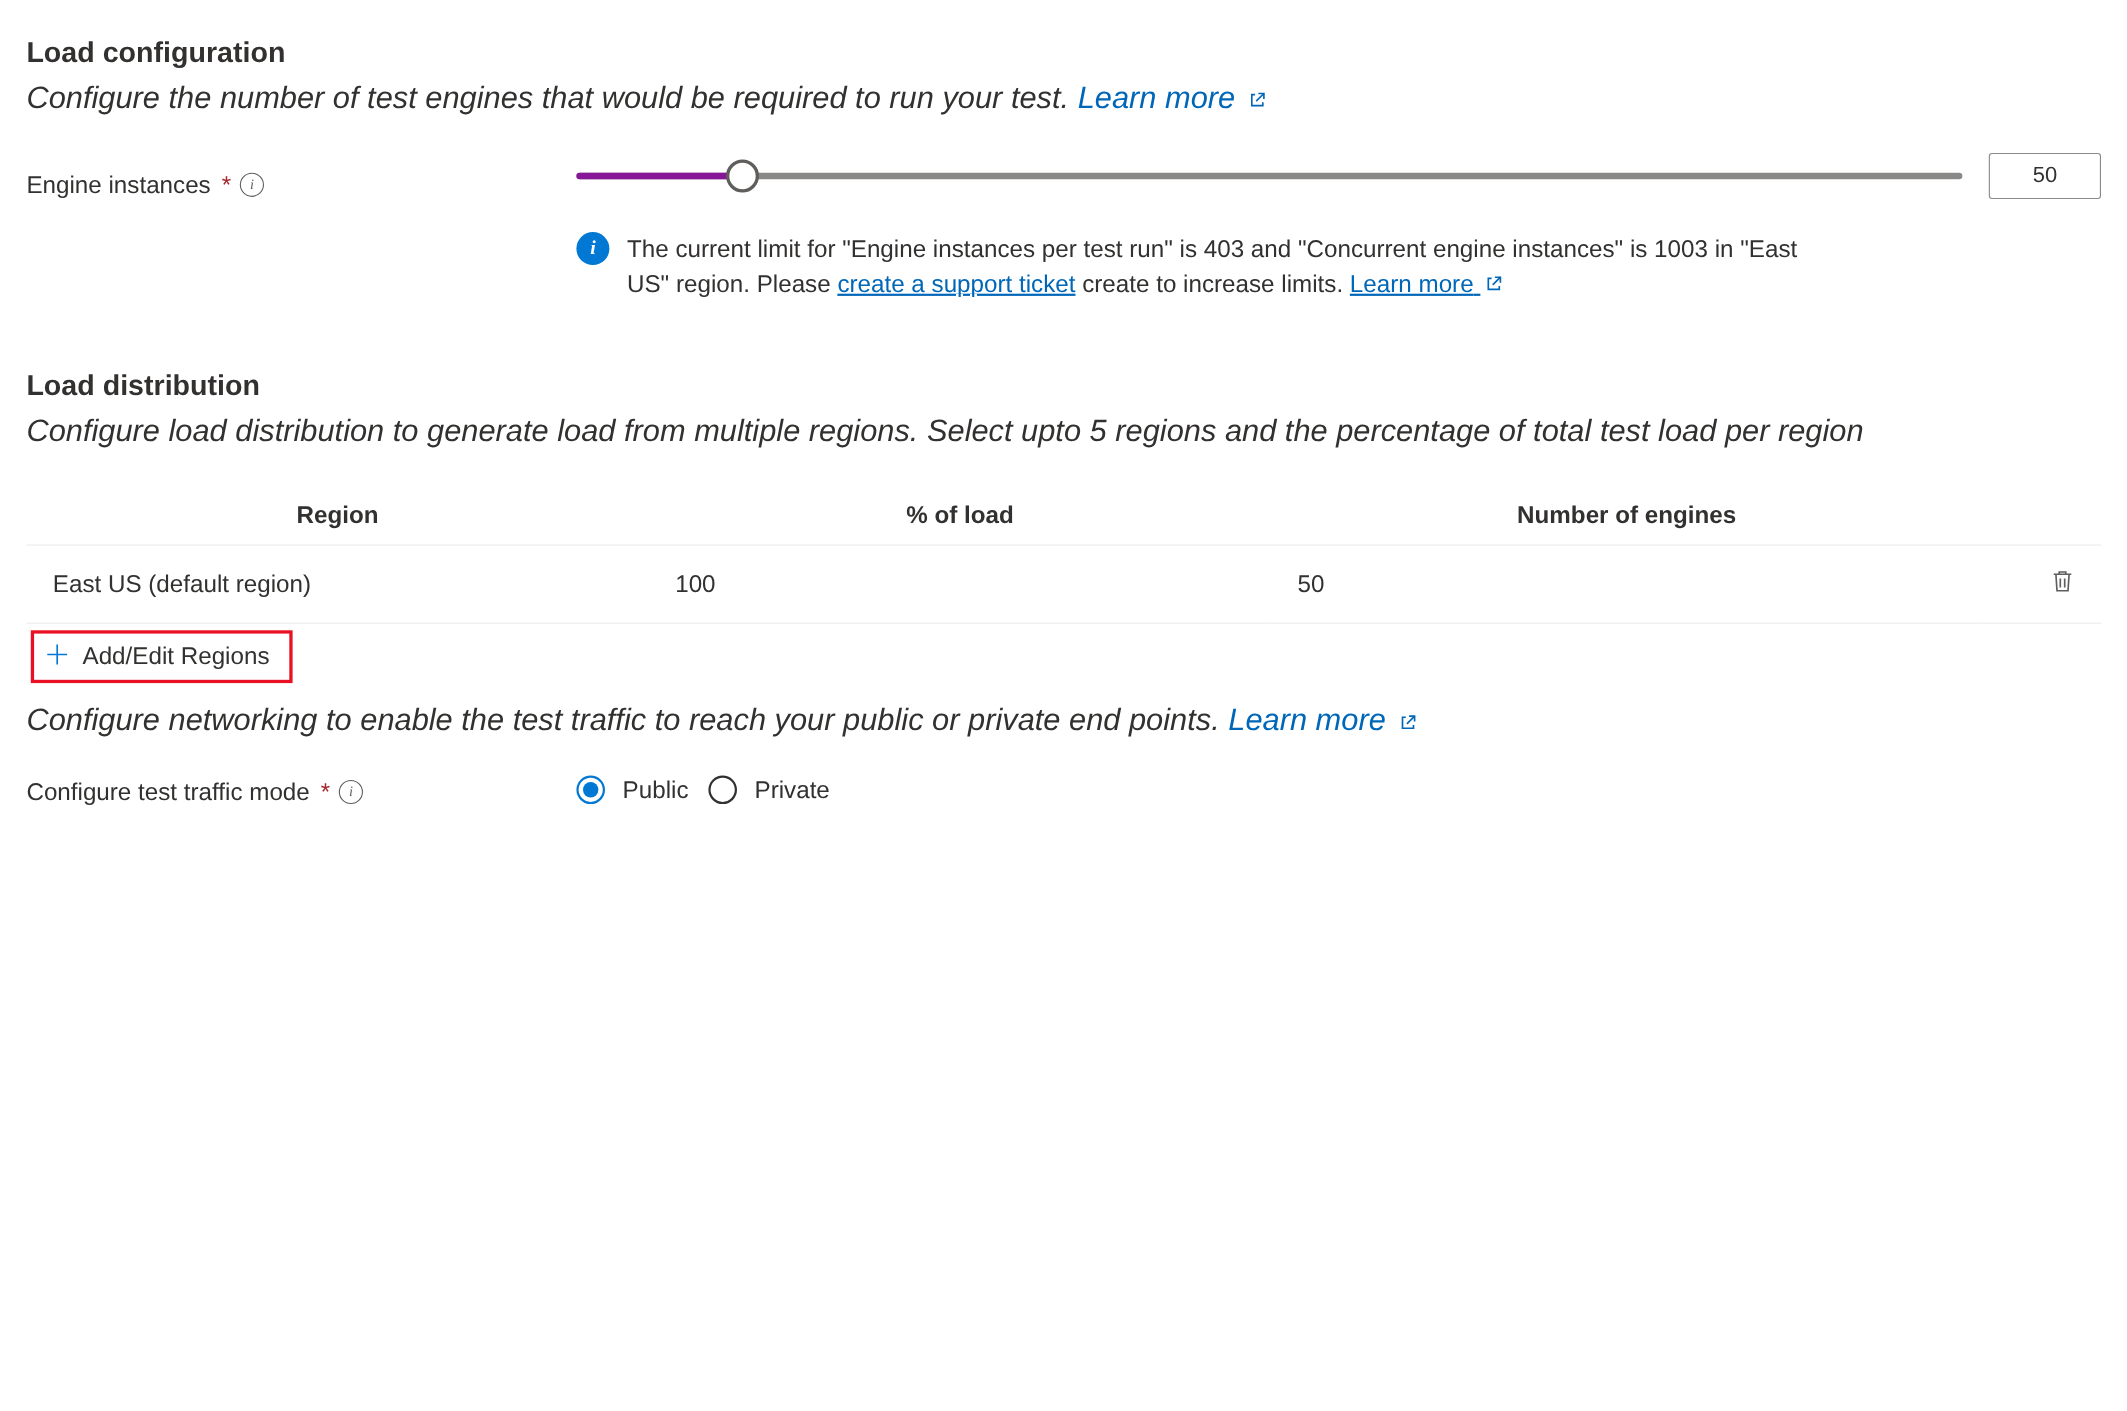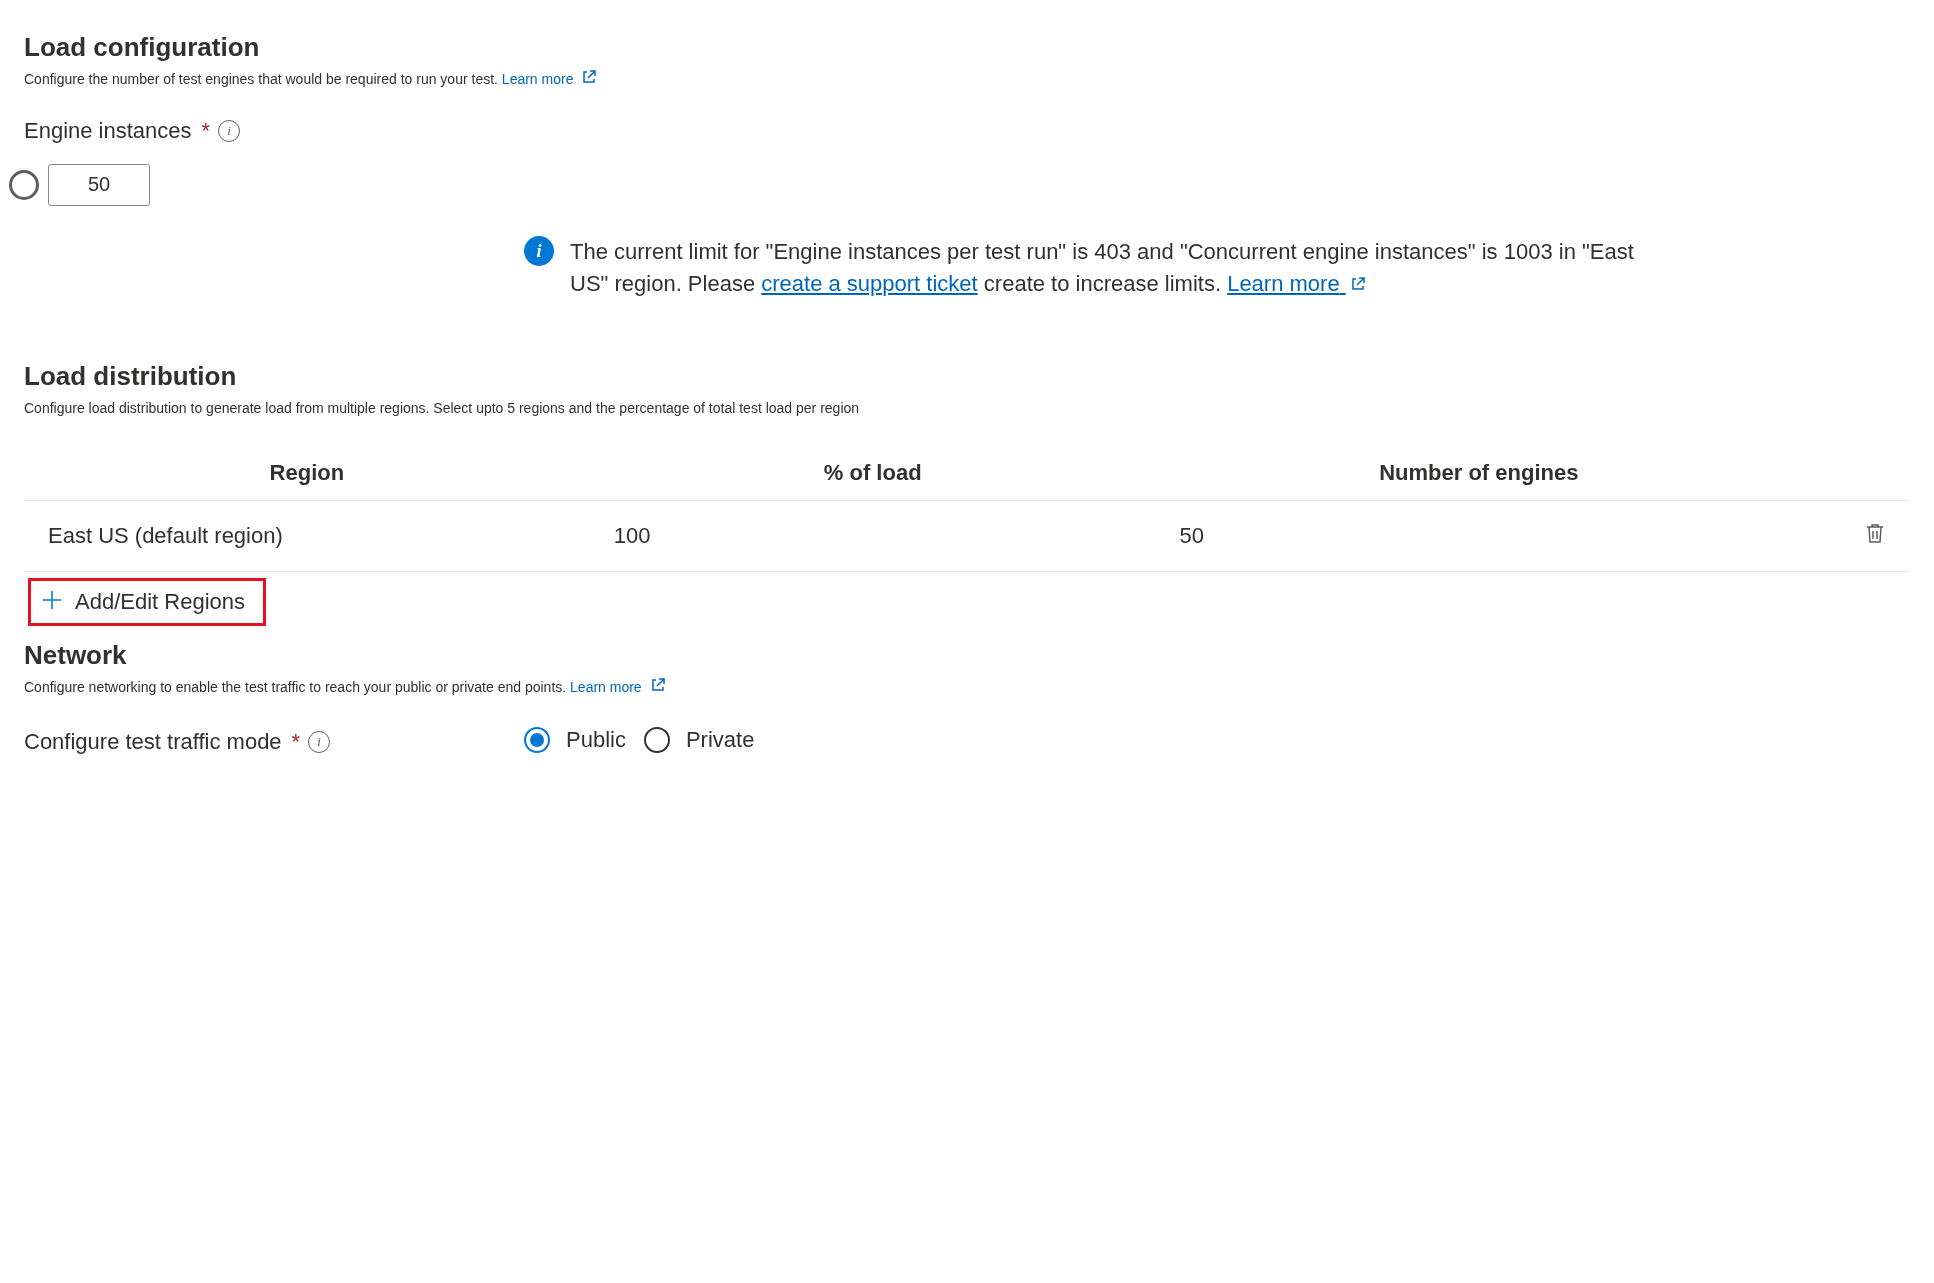--- a/index.html
+++ b/index.html
@@ -14,45 +14,45 @@
     padding: 32px 24px 40px 24px;
     max-width: 1900px;
   }
   h2.section-title {
     font-size: 26px;
     font-weight: 600;
     margin: 0 0 6px 0;
     color: #323130;
   }
   .section-desc {
-    font-size: 14px;
+    font-size: 28px;
     color: #323130;
     margin: 0 0 28px 0;
     line-height: 1.45;
+    font-style: italic;
   }
   a.link {
     color: #0067b8;
     text-decoration: none;
   }
   a.link-underlined {
     color: #0067b8;
     text-decoration: underline;
   }
   .ext-icon {
     display: inline-block;
     vertical-align: -1px;
     margin-left: 4px;
   }
   
   .field-row {
     display: flex;
-    align-items: flex-start;
+    align-items: flex-end;
     gap: 20px;
     margin-bottom: 20px;
-    flex-direction: column;
   }
   .field-label-col {
     width: 480px;
     display: flex;
     align-items: center;
     gap: 8px;
     font-size: 22px;
     color: #323130;
   }
   .required { color: #a4262c; margin-left:2px;}
@@ -316,21 +316,20 @@
       <span class="plus-icon">
         <svg width="22" height="22" viewBox="0 0 22 22" stroke="#0078d4" stroke-width="1.5">
           <path d="M11 2v18"></path>
             <path d="M2 11h18"></path>
         </svg>
       </span>
       <span>Add/Edit Regions</span>
     </button>
   </div>
 
-  <h2 class="section-title">Network</h2>
   <p class="section-desc">
     <span>Configure networking to enable the test traffic to reach your public or private end points. </span>
     <a href="#" class="link">
       <span>Learn more</span>
       <span class="ext-icon">
         <svg width="16" height="16" viewBox="0 0 16 16" fill="none" stroke="#0067b8" stroke-width="1.5">
           <path d="M6 3H3v10h10v-3"></path>
             <path d="M9 2h5v5"></path>
             <path d="M14 2L7 9"></path>
         </svg>

